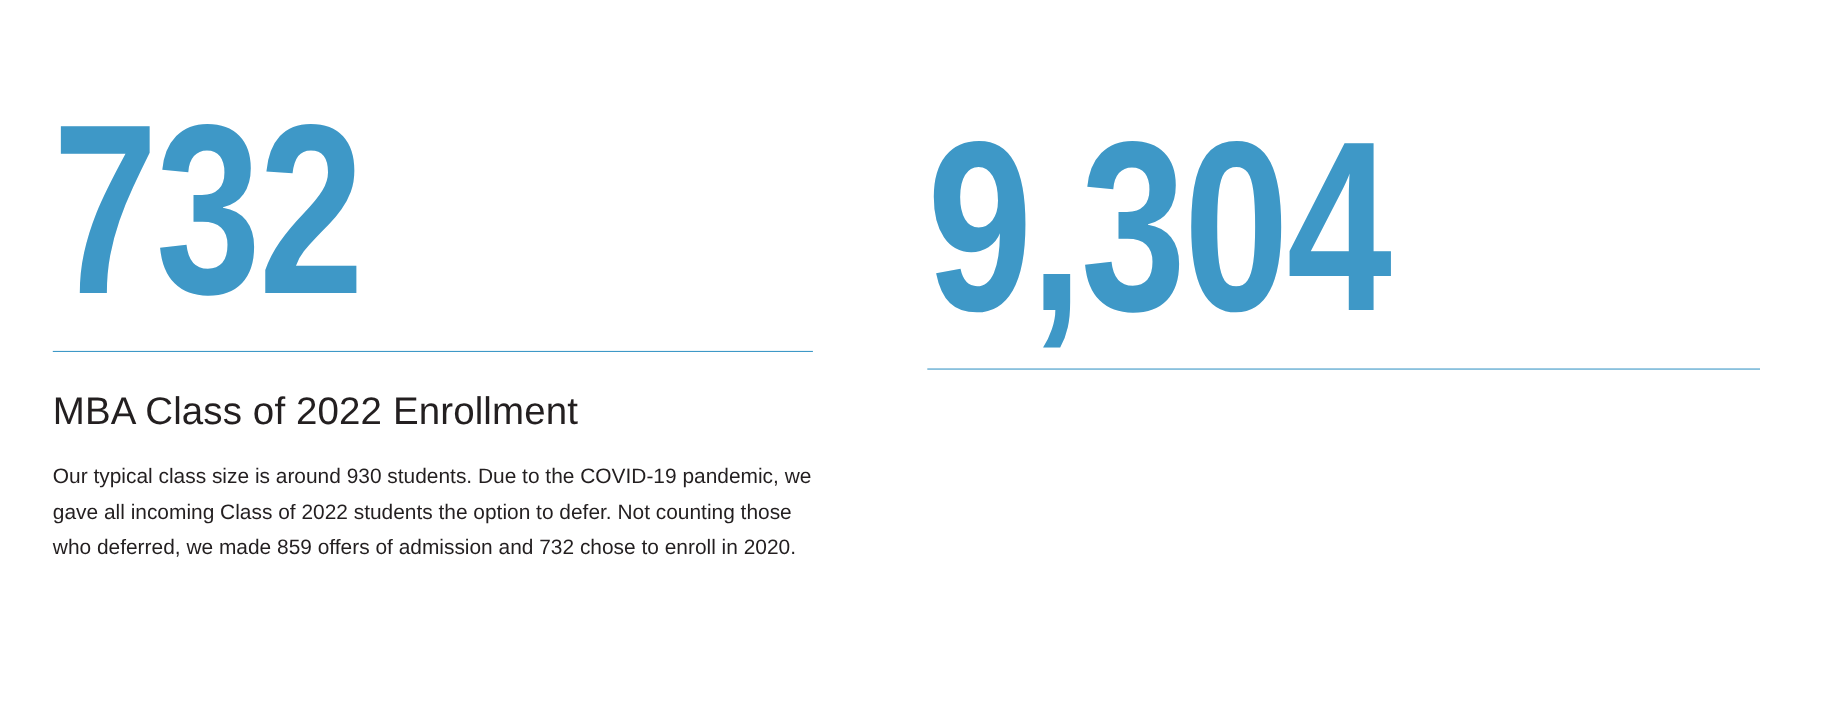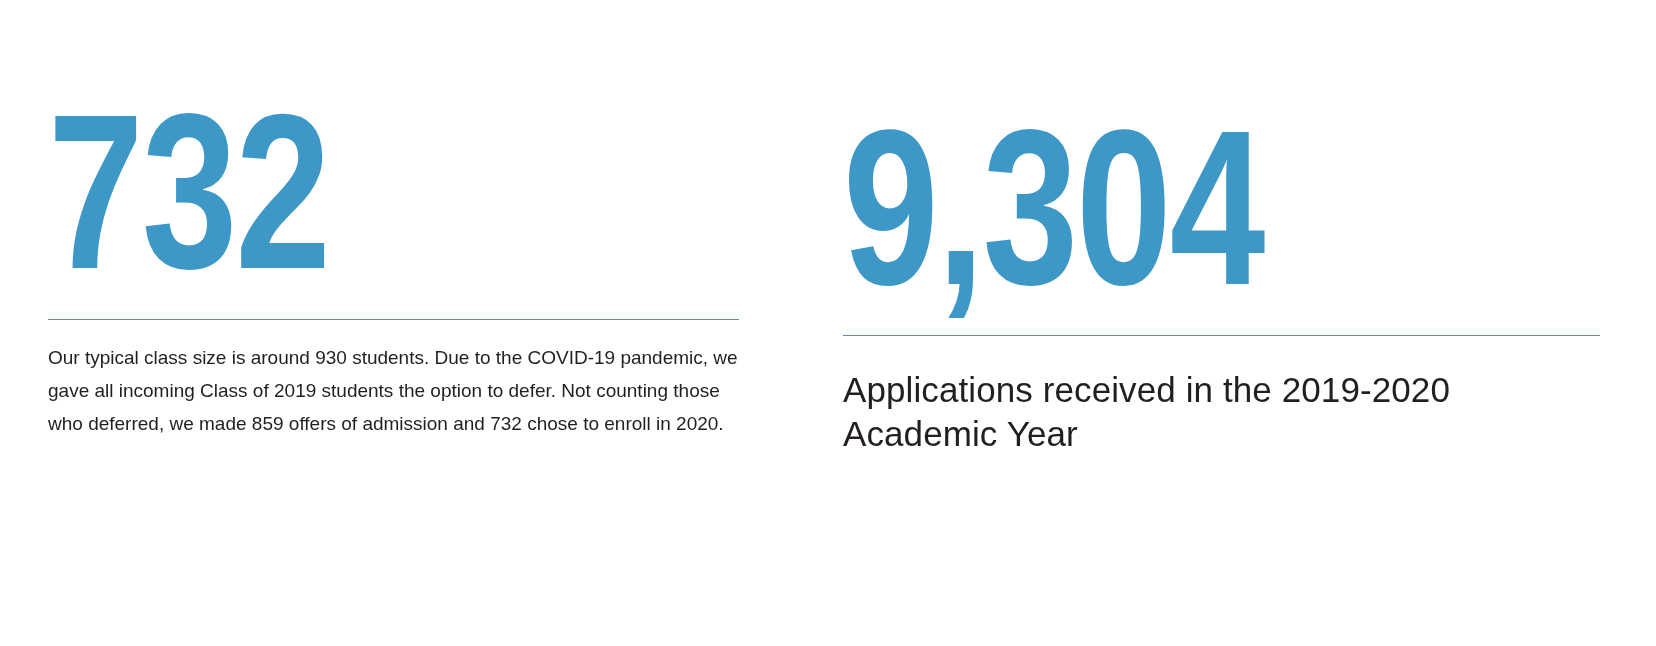--- a/index.html
+++ b/index.html
@@ -83,24 +83,24 @@
 </style>
 </head>
 <body>
 
 <div class="stats-wrap">
 
   <div class="stat-col first">
     <div class="stat-number">732</div>
     <div class="rule-spacer"></div>
     <hr class="stat-rule">
-    <p class="stat-desc">Our typical class size is around 930 students. Due to the COVID-19 pandemic, we gave all incoming Class of 2019 students the option to defer. Not counting those who deferred, we made 859 offers of admission and 732 chose to enroll in 2020.</p>
+    <div class="stat-title">MBA Class of 2022 Enrollment</div>
+    <p class="stat-desc">Our typical class size is around 930 students. Due to the COVID-19 pandemic, we gave all incoming Class of 2022 students the option to defer. Not counting those who deferred, we made 859 offers of admission and 732 chose to enroll in 2020.</p>
   </div>
 
   <div class="stat-col second">
     <div class="stat-number">9,304</div>
     <div class="rule-spacer"></div>
     <hr class="stat-rule">
-    <div class="stat-title">Applications received in the 2019-2020 Academic Year</div>
     <p class="stat-desc"></p>
   </div>
 
 </div>
 
 </body></html>

